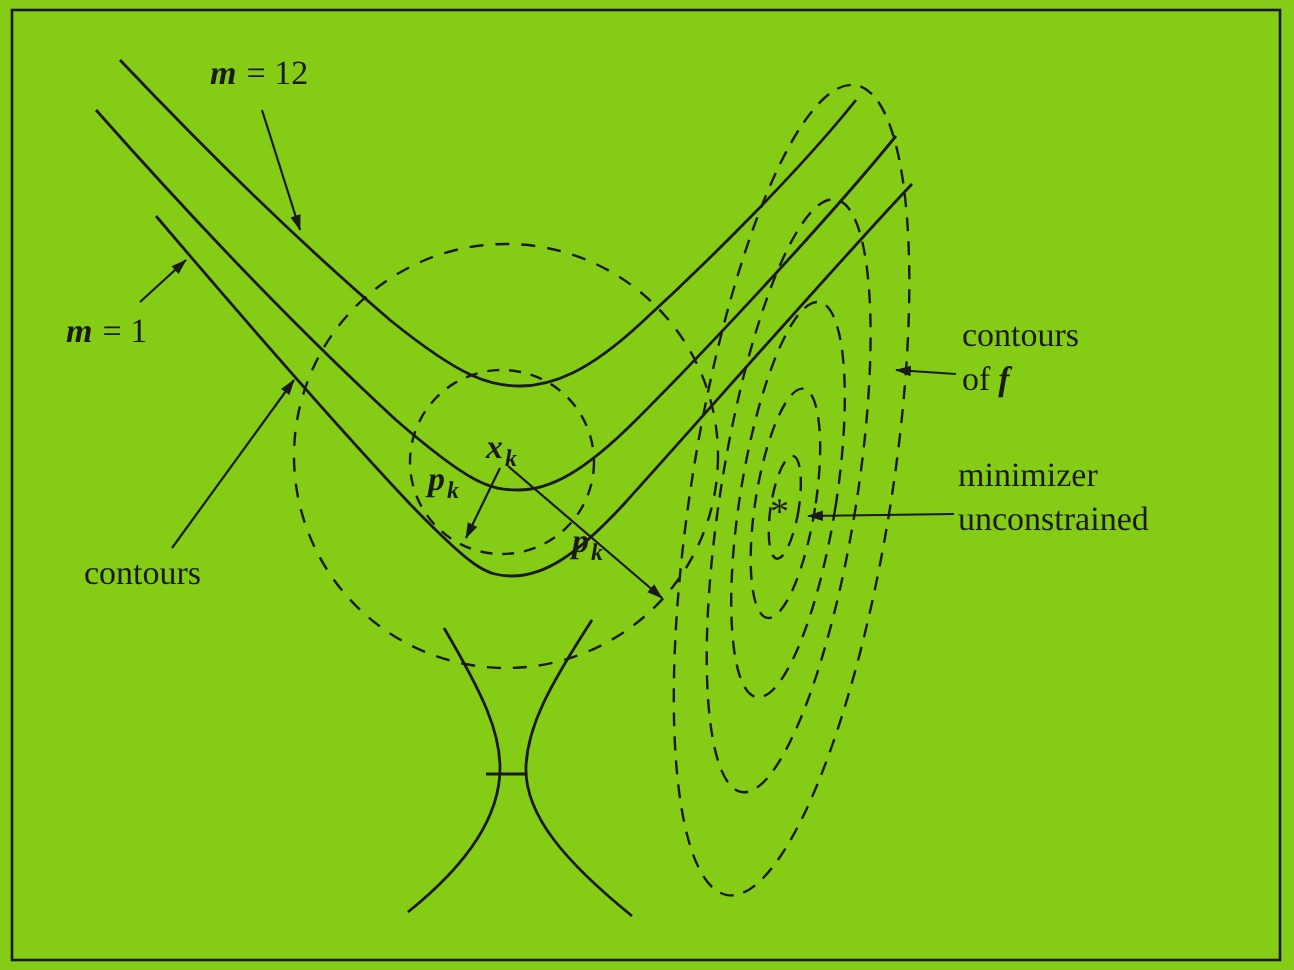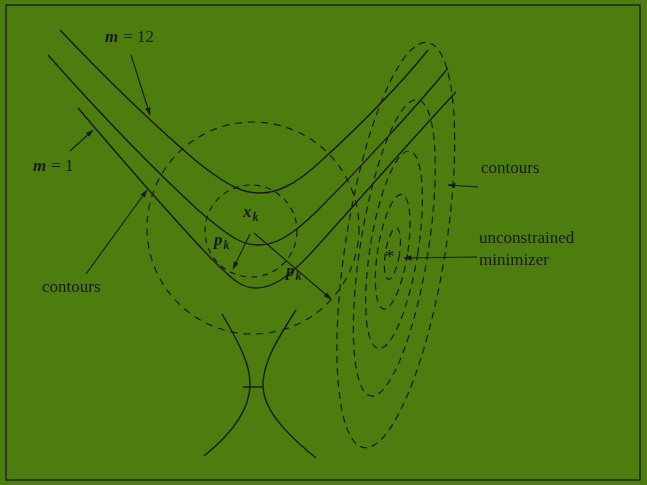--- a/index.html
+++ b/index.html
@@ -1,21 +1,21 @@
 <!DOCTYPE html>
 <html><head>
 <meta charset="utf-8">
 <style>
   html, body { margin: 0; padding: 0; background: #ffffff; }
   body { width: 647px; height: 485px; overflow: hidden; }
   .canvas {
     position: relative;
     width: 647px;
     height: 485px;
-    background: #4d7c0f;
+    background: #84cc16;
     font-family: "Liberation Serif", serif;
     color: #1a1a1a;
   }
   .diagram-svg { position: absolute; left: 0; top: 0; }
   .lbl {
     position: absolute;
     font-size: 17px;
     line-height: 22px;
     white-space: nowrap;
     color: #1a1a1a;
@@ -85,39 +85,40 @@
   </svg>
 
   <div class="lbl" style="left:105px; top:26px;">
     <span class="mvar">m</span><span class="mval">= 12</span>
   </div>
 
   <div class="lbl" style="left:33px; top:155px;">
     <span class="mvar">m</span><span class="mval">= 1</span>
   </div>
 
-  <div class="lbl" style="left:243px; top:201px;">
+  <div class="lbl" style="left:243px; top:213px;">
     <span class="mvar">x</span><span class="msub">k</span>
   </div>
 
   <div class="lbl" style="left:214px; top:229px;">
     <span class="mvar">p</span><span class="msub">k</span>
   </div>
 
   <div class="lbl" style="left:286px; top:260px;">
     <span class="mvar">p</span><span class="msub">k</span>
   </div>
 
   <div class="lbl" style="left:481px; top:157px;">
     <div><span>contours</span></div>
+    <div><span>of</span><span class="mvar gap">f</span></div>
   </div>
 
   <div class="lbl" style="left:479px; top:227px;">
+    <div>minimizer</div>
     <div>unconstrained</div>
-    <div>minimizer</div>
   </div>
 
   <div class="lbl" style="left:42px; top:276px;">
     <div>contours</div>
   </div>
 
   <div class="marker-star" style="left:385px; top:247px;">*</div>
 
 </div>
 

